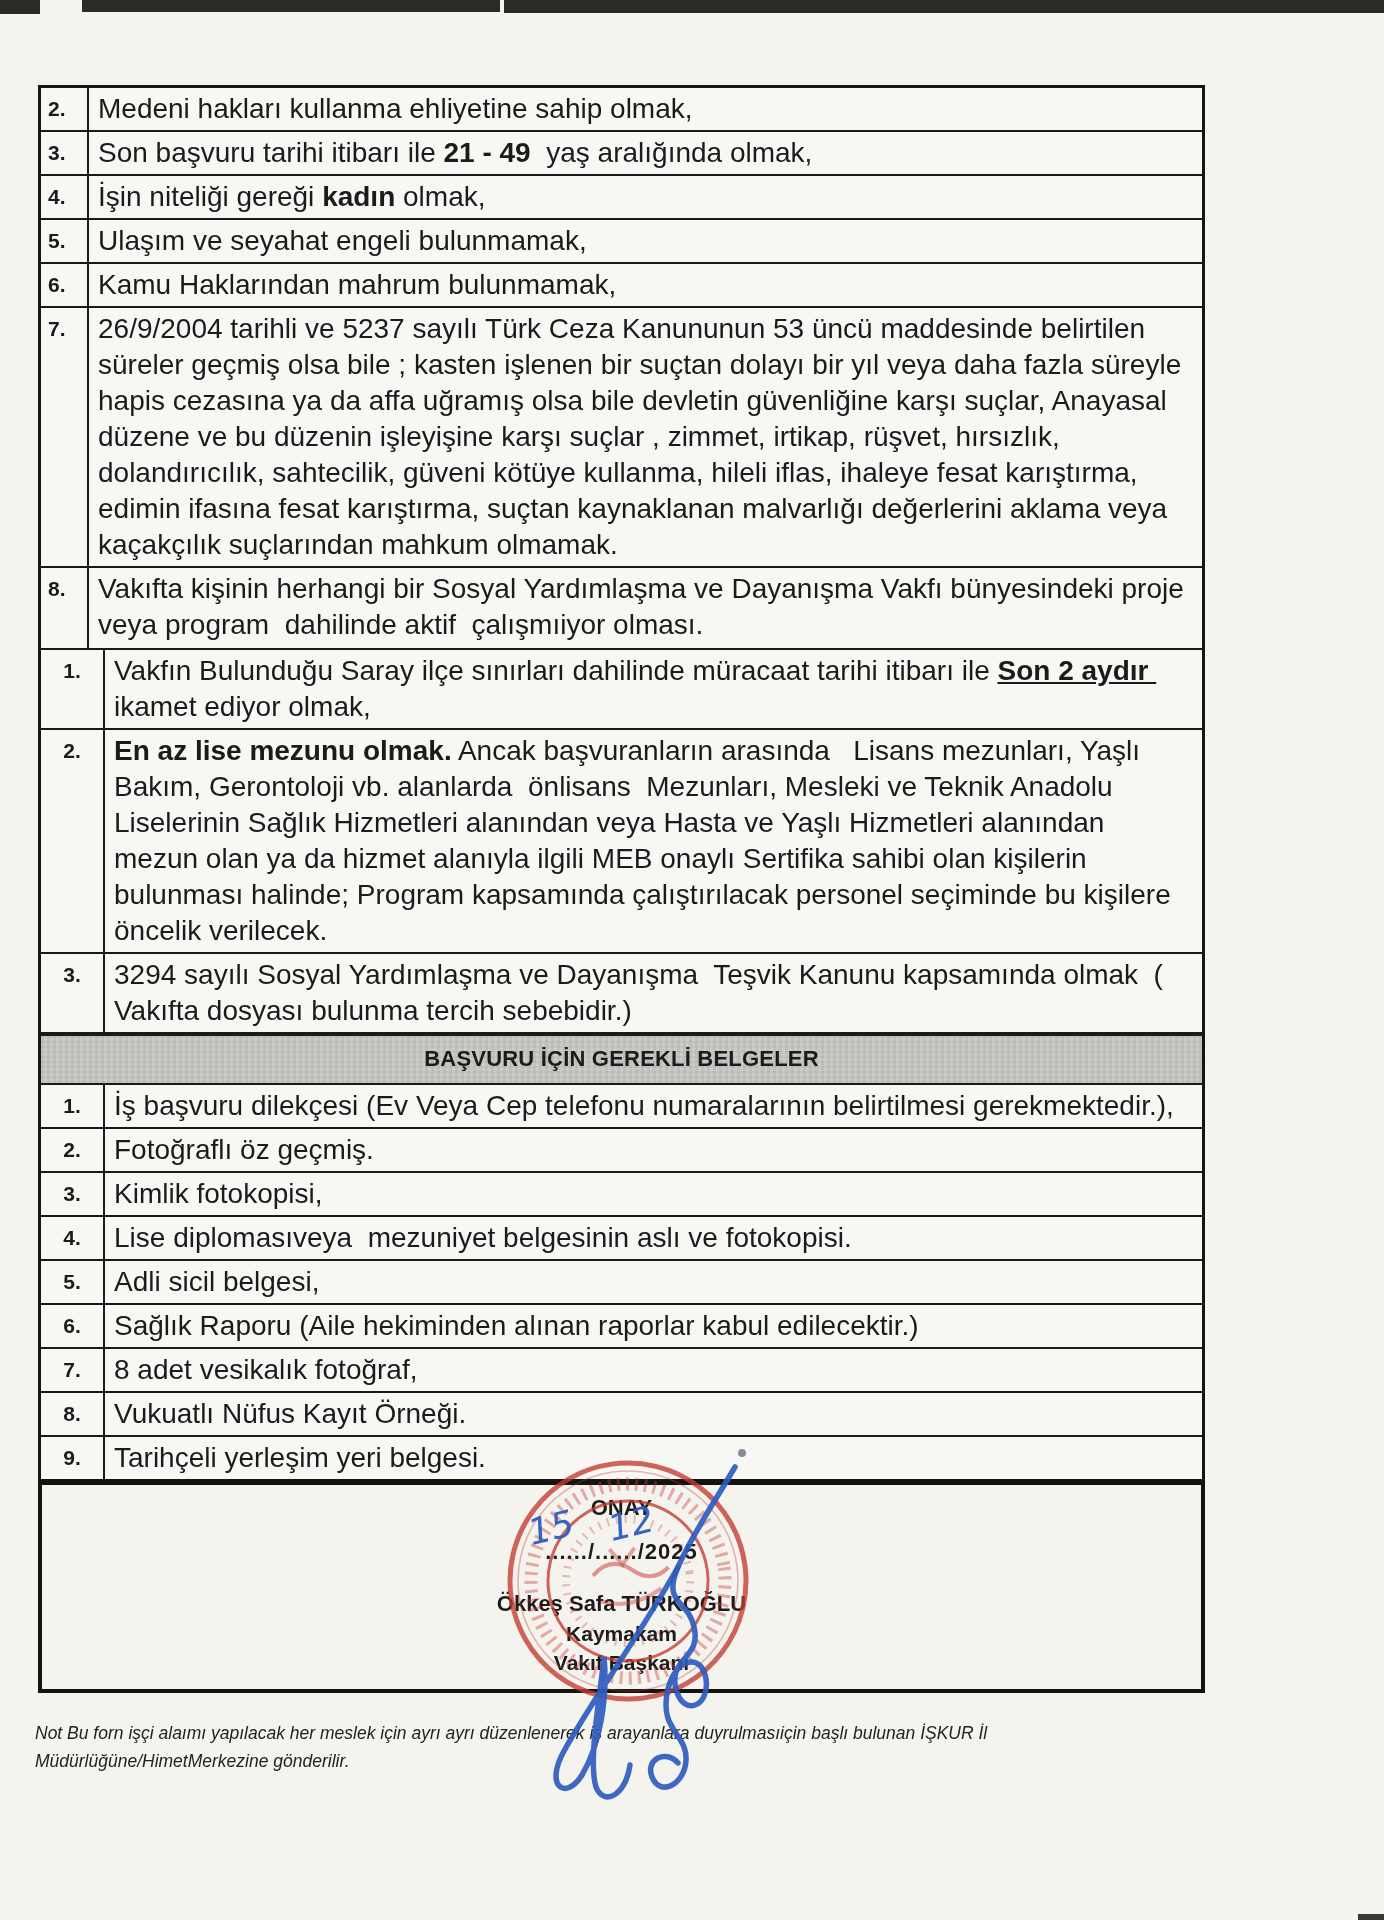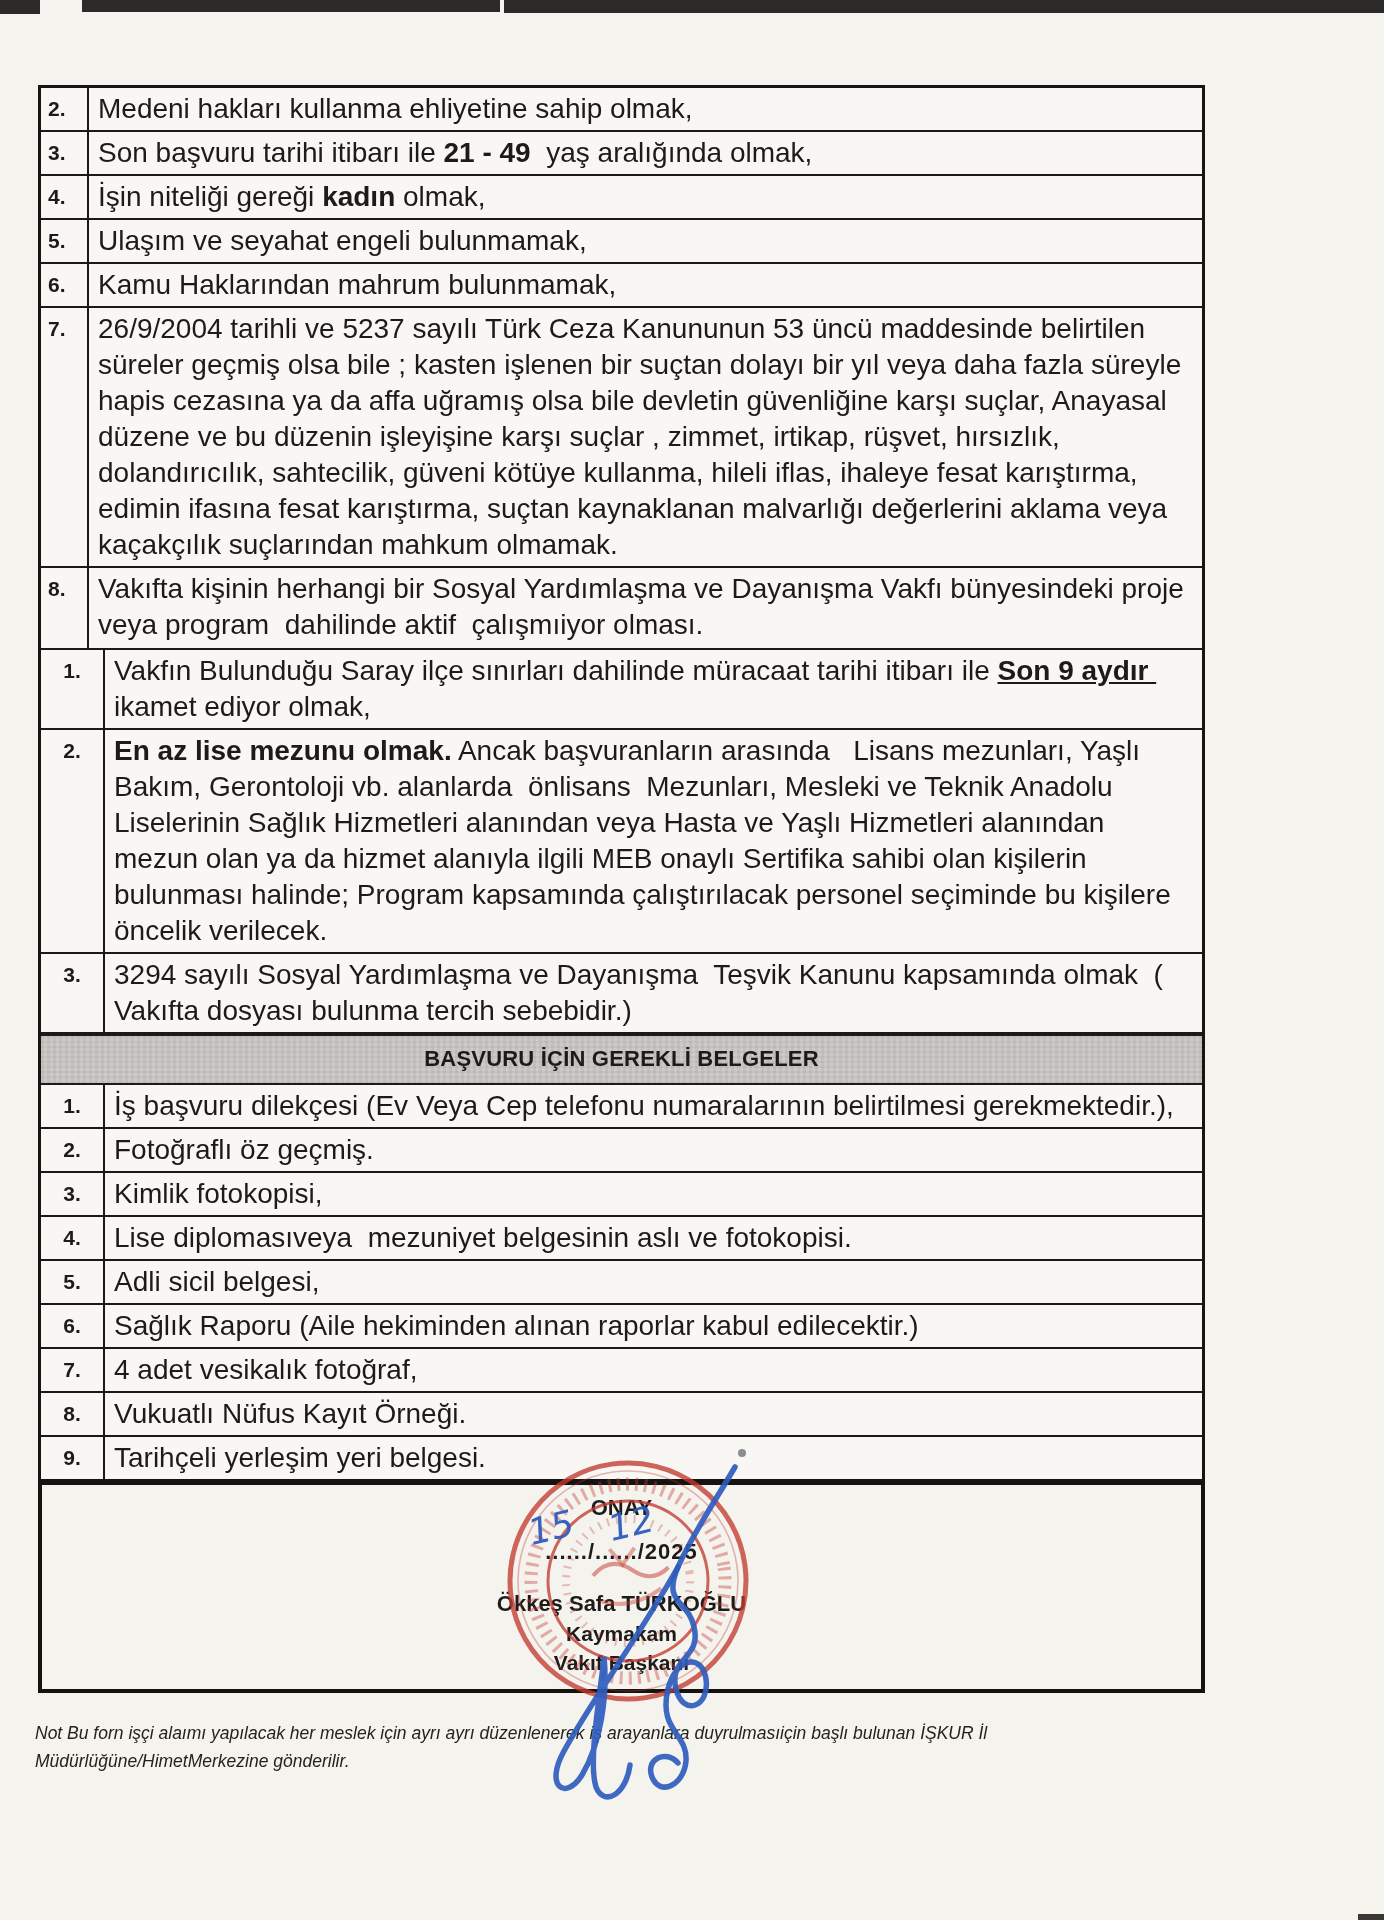--- a/index.html
+++ b/index.html
@@ -124,21 +124,21 @@
         <div class="trow">
           <div class="tno">7.</div>
           <div class="tcell" style="min-height: 240px;"><span>26/9/2004 tarihli ve 5237 sayılı Türk Ceza Kanununun 53 üncü maddesinde belirtilen süreler geçmiş olsa bile ; kasten işlenen bir suçtan dolayı bir yıl veya daha fazla süreyle hapis cezasına ya da affa uğramış olsa bile devletin güvenliğine karşı suçlar, Anayasal düzene ve bu düzenin işleyişine karşı suçlar , zimmet, irtikap, rüşvet, hırsızlık, dolandırıcılık, sahtecilik, güveni kötüye kullanma, hileli iflas, ihaleye fesat karıştırma, edimin ifasına fesat karıştırma, suçtan kaynaklanan malvarlığı değerlerini aklama veya kaçakçılık suçlarından mahkum olmamak.</span></div>
         </div>
         <div class="trow">
           <div class="tno">8.</div>
           <div class="tcell" style="min-height: 80px;"><span>Vakıfta kişinin herhangi bir Sosyal Yardımlaşma ve Dayanışma Vakfı bünyesindeki proje veya program  dahilinde aktif  çalışmıiyor olması.</span></div>
         </div>
         <div class="trow">
           <div class="tno wide">1.</div>
-          <div class="tcell" style="min-height: 72px;"><span>Vakfın Bulunduğu Saray ilçe sınırları dahilinde müracaat tarihi itibarı ile </span><span style="font-weight: bold; text-decoration: underline;">Son 9 aydır </span><span> ikamet ediyor olmak,</span></div>
+          <div class="tcell" style="min-height: 72px;"><span>Vakfın Bulunduğu Saray ilçe sınırları dahilinde müracaat tarihi itibarı ile </span><span style="font-weight: bold; text-decoration: underline;">Son 2 aydır </span><span> ikamet ediyor olmak,</span></div>
         </div>
         <div class="trow">
           <div class="tno wide">2.</div>
           <div class="tcell" style="min-height: 206px;"><span style="font-weight: bold;">En az lise mezunu olmak.</span><span> Ancak başvuranların arasında   Lisans mezunları, Yaşlı Bakım, Gerontoloji vb. alanlarda  önlisans  Mezunları, Mesleki ve Teknik Anadolu Liselerinin Sağlık Hizmetleri alanından veya Hasta ve Yaşlı Hizmetleri alanından mezun olan ya da hizmet alanıyla ilgili MEB onaylı Sertifika sahibi olan kişilerin bulunması halinde; Program kapsamında çalıştırılacak personel seçiminde bu kişilere öncelik verilecek.</span></div>
         </div>
         <div class="trow">
           <div class="tno wide">3.</div>
           <div class="tcell" style="min-height: 72px;"><span>3294 sayılı Sosyal Yardımlaşma ve Dayanışma  Teşvik Kanunu kapsamında olmak  ( Vakıfta dosyası bulunma tercih sebebidir.)</span></div>
         </div>
         <div class="section-row">BAŞVURU İÇİN GEREKLİ BELGELER</div>
@@ -161,21 +161,21 @@
         <div class="trow">
           <div class="tno wide">5.</div>
           <div class="tcell"><span>Adli sicil belgesi,</span></div>
         </div>
         <div class="trow">
           <div class="tno wide">6.</div>
           <div class="tcell"><span>Sağlık Raporu (Aile hekiminden alınan raporlar kabul edilecektir.)</span></div>
         </div>
         <div class="trow">
           <div class="tno wide">7.</div>
-          <div class="tcell"><span>4 adet vesikalık fotoğraf,</span></div>
+          <div class="tcell"><span>8 adet vesikalık fotoğraf,</span></div>
         </div>
         <div class="trow">
           <div class="tno wide">8.</div>
           <div class="tcell"><span>Vukuatlı Nüfus Kayıt Örneği.</span></div>
         </div>
         <div class="trow">
           <div class="tno wide">9.</div>
           <div class="tcell"><span>Tarihçeli yerleşim yeri belgesi.</span></div>
         </div>
       </div>

